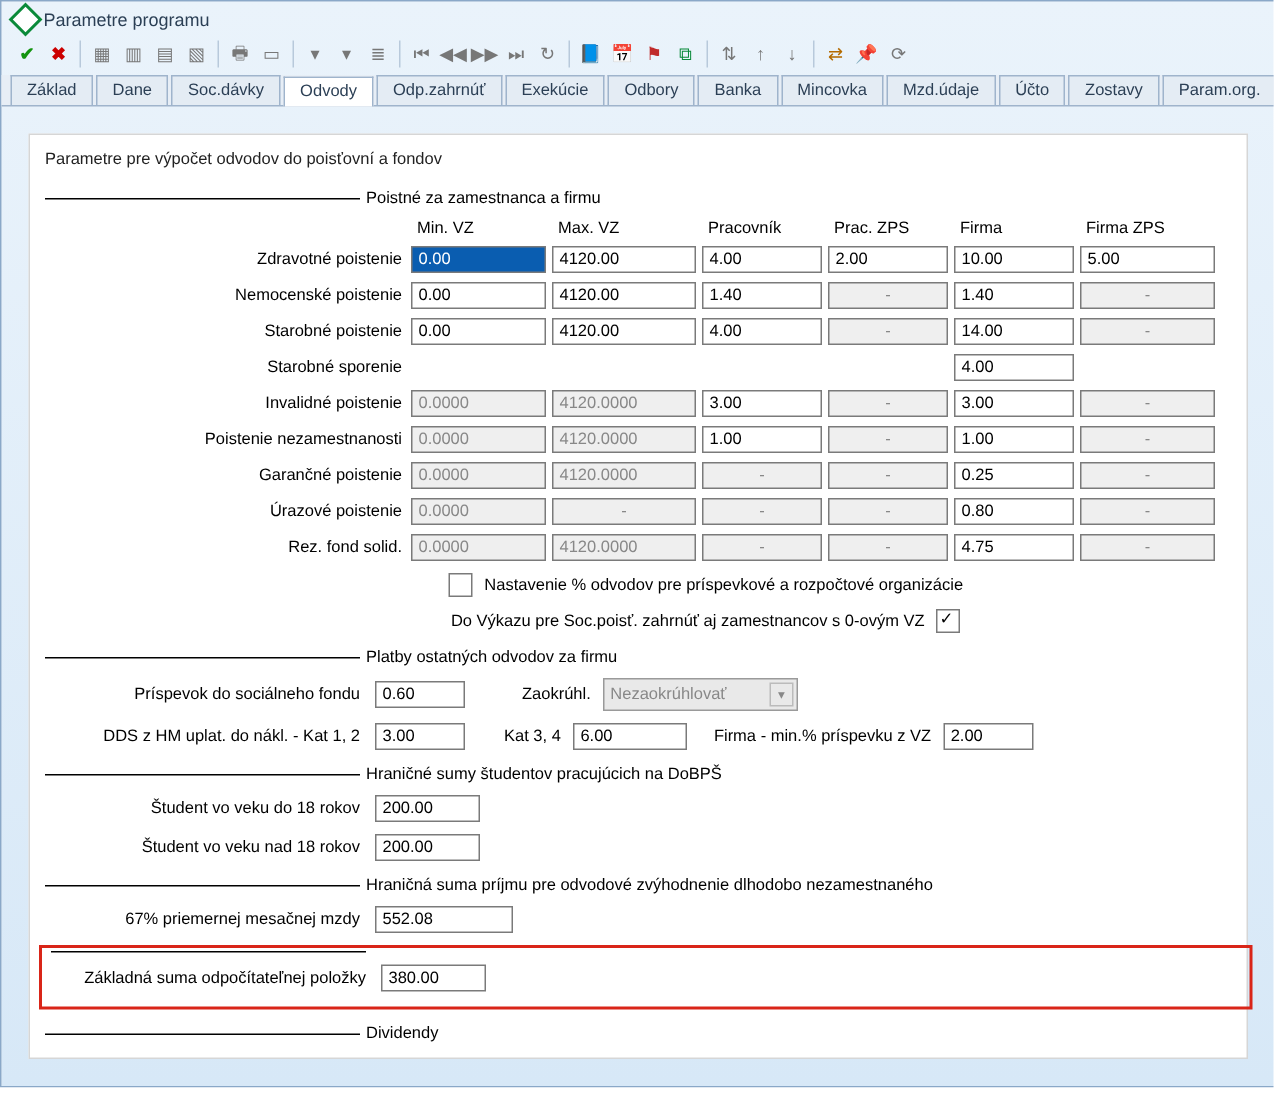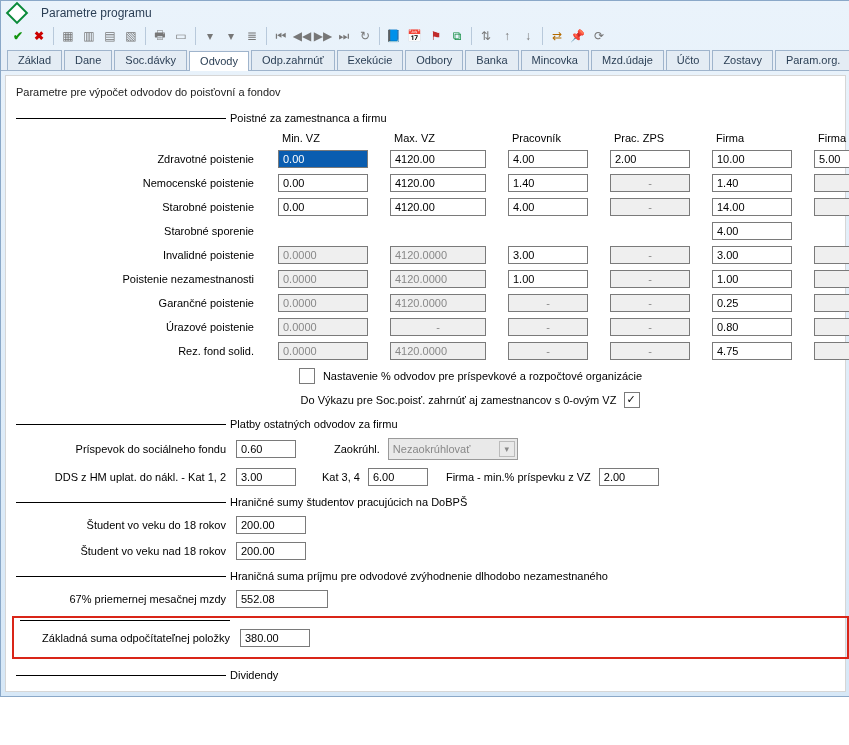--- a/index.html
+++ b/index.html
@@ -1,31 +1,31 @@
 <!DOCTYPE html>
 <html><head>
 <meta charset="utf-8">
 <style>
 html,body{margin:0;padding:0;font-family:Tahoma,Arial,sans-serif;font-size:11px;color:#000;background:#fff}
 .window{width:849px;background:linear-gradient(#eaf3fb,#d7e8f7);border:1px solid #8aa8c8;box-shadow:2px 2px 6px rgba(0,0,0,.25)}
-.titlebar{display:flex;align-items:center;gap:16px;padding:4px 8px;font-size:12px;color:#2b3f55}
+.titlebar{display:flex;align-items:center;gap:4px;padding:4px 8px;font-size:12px;color:#2b3f55}
 .titlebar .diamond{width:12px;height:12px;border:2px solid #0a8a3a;transform:rotate(45deg);background:#fff}
 .toolbar{display:flex;align-items:center;gap:3px;padding:2px 8px 5px 8px;flex-wrap:wrap}
 .tbtn{width:18px;height:18px;display:flex;align-items:center;justify-content:center;color:#777;font-size:12px;cursor:default}
 .sep{width:1px;height:18px;background:#b8c9db;margin:0 2px}
 .checkg{color:#13940f;font-weight:bold}
 .xred{color:#c00;font-weight:bold}
 .tabs{display:flex;align-items:flex-end;border-bottom:1px solid #9fb4cc;background:#e7eef6;padding:0 6px}
 .tab{padding:3px 10px 4px 10px;margin-right:2px;border:1px solid #9fb4cc;border-bottom:none;background:#e4ecf4;color:#2b3f55;cursor:default}
 .tab.active{background:#fff;font-weight:normal;position:relative;top:1px}
-.panel{background:#fff;border:1px solid #d6d6d6;margin:4px;padding:6px 0 10px 10px}
+.panel{background:#fff;border:1px solid #d6d6d6;margin:18px;padding:6px 0 10px 10px}
 .panel-head{font-size:11px;color:#222;padding:4px 0}
 .underline{display:inline-block;border-bottom:1px solid #000;width:210px;vertical-align:middle;margin-right:4px}
 .sect{font-weight:normal}
-.grid{display:grid;grid-template-columns:240px 90px 96px 80px 80px 80px 90px;gap:6px 22px;align-items:center;margin-top:8px}
+.grid{display:grid;grid-template-columns:240px 90px 96px 80px 80px 80px 90px;gap:6px 4px;align-items:center;margin-top:8px}
 .lbl{justify-self:end;padding-right:2px}
 .hdr{font-size:11px;text-align:left;padding-left:4px}
 .inp{border:1px solid #7a7a7a;background:#fff;height:18px;padding:0 4px;font-family:inherit;font-size:11px;width:100%;box-sizing:border-box}
 .inp[disabled]{background:#efefef;color:#888}
 .dash{text-align:center}
 .sel{background:#0a5db0;color:#fff}
 .row-misc{display:flex;align-items:center;gap:8px;margin-top:8px;flex-wrap:wrap}
 .row-misc .lbl{justify-self:unset;text-align:right}
 .cb{width:14px;height:14px;border:1px solid #7a7a7a;display:inline-block;vertical-align:middle}
 .cb.on::after{content:"✓";font-size:11px;line-height:12px;margin-left:1px}
@@ -204,21 +204,21 @@
       <span style="margin-left:30px">Zaokrúhl.</span>
       <span class="select">
         <span>Nezaokrúhlovať</span>
         <span class="arrow">▾</span>
       </span>
     </div>
     <div class="row-misc">
       <span class="lbl" style="width:210px;display:inline-block;text-align:right">DDS z HM uplat. do nákl. - Kat 1, 2</span>
       <input class="inp" style="width: 60px;" value="3.00">
       <span style="margin-left:18px">Kat 3, 4</span>
-      <input class="inp" style="width: 60px;" value="6.00">
+      <input class="inp" style="width: 76px;" value="6.00">
       <span style="margin-left:10px">Firma - min.% príspevku z VZ</span>
       <input class="inp" style="width: 60px;" value="2.00">
     </div>
 
     <div class="section-title">
       <span class="underline"></span>
       <span class="sect">Hraničné sumy študentov pracujúcich na DoBPŠ</span>
     </div>
     <div class="row-misc">
       <span class="lbl" style="width:210px;display:inline-block;text-align:right">Študent vo veku do 18 rokov</span>

